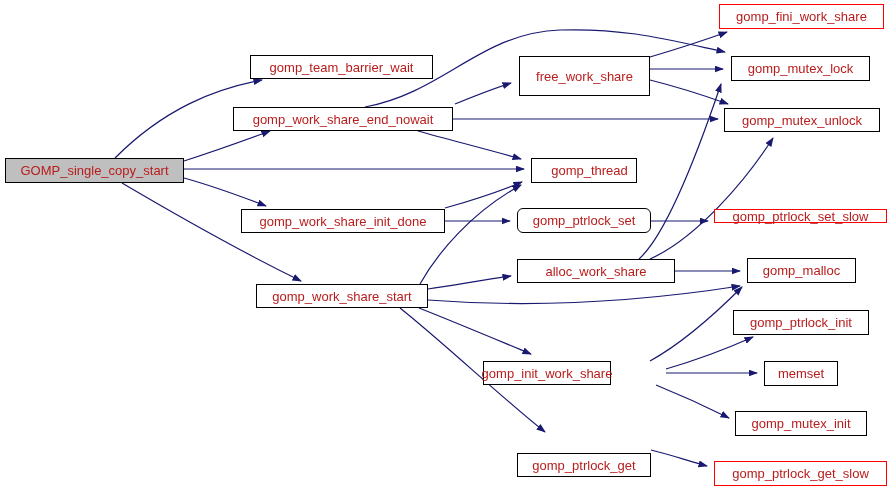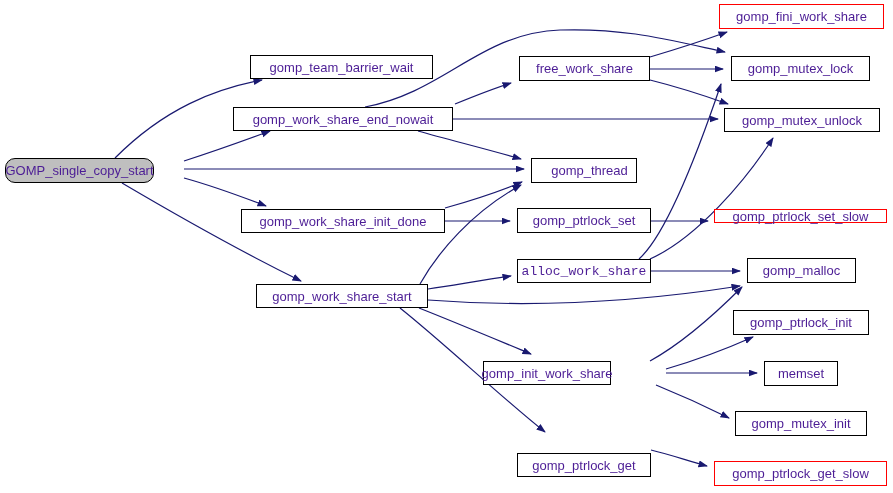--- a/index.html
+++ b/index.html
@@ -4,21 +4,21 @@
 <style>
   html,body{margin:0;padding:0;background:#ffffff;}
   #canvas{
     position:relative;width:893px;height:493px;background:#ffffff;overflow:hidden;
     font-family:"Liberation Sans","DejaVu Sans",sans-serif;
   }
   #edge-layer{position:absolute;left:0;top:0;width:893px;height:493px;}
   .node{
     position:absolute;box-sizing:border-box;background:#ffffff;border:1px solid #000000;
     display:flex;align-items:center;justify-content:center;
-    font-size:13px;color:#4c1d95;white-space:nowrap;cursor:pointer;
+    font-size:13px;color:#b91c1c;white-space:nowrap;cursor:pointer;
   }
   .node.main{background:#bfbfbf;border:1.5px solid #000000;}
   .node.external{border:1px solid #ff0000;}
   .edge{fill:none;stroke-width:1.2px;}
 </style>
 </head>
 <body>
 
 <div id="canvas">
   <svg id="edge-layer" xmlns="http://www.w3.org/2000/svg" viewBox="0 0 893 493">
@@ -52,45 +52,45 @@
         <path d="M639,259 C668,233 700,146 721,84" class="edge" stroke="#191970" marker-end="url(#arrow)"></path>
         <path d="M650,259 C697,238 746,180 773,138" class="edge" stroke="#191970" marker-end="url(#arrow)"></path>
         <path d="M650,361 C688,340 722,307 742,287" class="edge" stroke="#191970" marker-end="url(#arrow)"></path>
         <path d="M666,369 C697,360 726,349 753,337" class="edge" stroke="#191970" marker-end="url(#arrow)"></path>
         <path d="M666,373 L757,373" class="edge" stroke="#191970" marker-end="url(#arrow)"></path>
         <path d="M656,385 C688,398 711,409 729,418" class="edge" stroke="#191970" marker-end="url(#arrow)"></path>
         <path d="M651,450 C672,455 688,461 707,466" class="edge" stroke="#191970" marker-end="url(#arrow)"></path>
       </g>
   </svg>
   <div id="nodes">
-      <div class="node main" style="left: 5px; top: 158px; width: 149px; height: 25px; border-radius: 10px;">
+      <div class="node main" style="left: 5px; top: 158px; width: 179px; height: 25px;">
         <span>GOMP_single_copy_start</span>
       </div>
       <div class="node " style="left: 250px; top: 55px; width: 183px; height: 24px;">
         <span>gomp_team_barrier_wait</span>
       </div>
       <div class="node " style="left: 233px; top: 107px; width: 220px; height: 24px;">
         <span>gomp_work_share_end_nowait</span>
       </div>
       <div class="node " style="left: 241px; top: 209px; width: 204px; height: 24px;">
         <span>gomp_work_share_init_done</span>
       </div>
       <div class="node " style="left: 256px; top: 284px; width: 172px; height: 24px;">
         <span>gomp_work_share_start</span>
       </div>
-      <div class="node " style="left: 519px; top: 56px; width: 131px; height: 25px; text-align: right;">
+      <div class="node " style="left: 519px; top: 56px; width: 131px; height: 40px; text-align: right;">
         <span>free_work_share</span>
       </div>
       <div class="node " style="left: 531px; top: 158px; width: 106px; height: 25px; padding-left: 11px;">
         <span>gomp_thread</span>
       </div>
-      <div class="node " style="left: 517px; top: 208px; width: 134px; height: 25px;">
+      <div class="node " style="left: 517px; top: 208px; width: 134px; height: 25px; border-radius: 6px;">
         <span>gomp_ptrlock_set</span>
       </div>
-      <div class="node " style="left: 517px; top: 259px; width: 134px; height: 24px; font-family: Liberation Mono, monospace;">
+      <div class="node " style="left: 517px; top: 259px; width: 158px; height: 24px;">
         <span>alloc_work_share</span>
       </div>
       <div class="node " style="left: 483px; top: 361px; width: 128px; height: 24px;">
         <span>gomp_init_work_share</span>
       </div>
       <div class="node " style="left: 517px; top: 437px; width: 134px; height: 24px; margin-top: 16px;">
         <span>gomp_ptrlock_get</span>
       </div>
       <div class="node external" style="left: 719px; top: 4px; width: 165px; height: 25px;">
         <span>gomp_fini_work_share</span>

